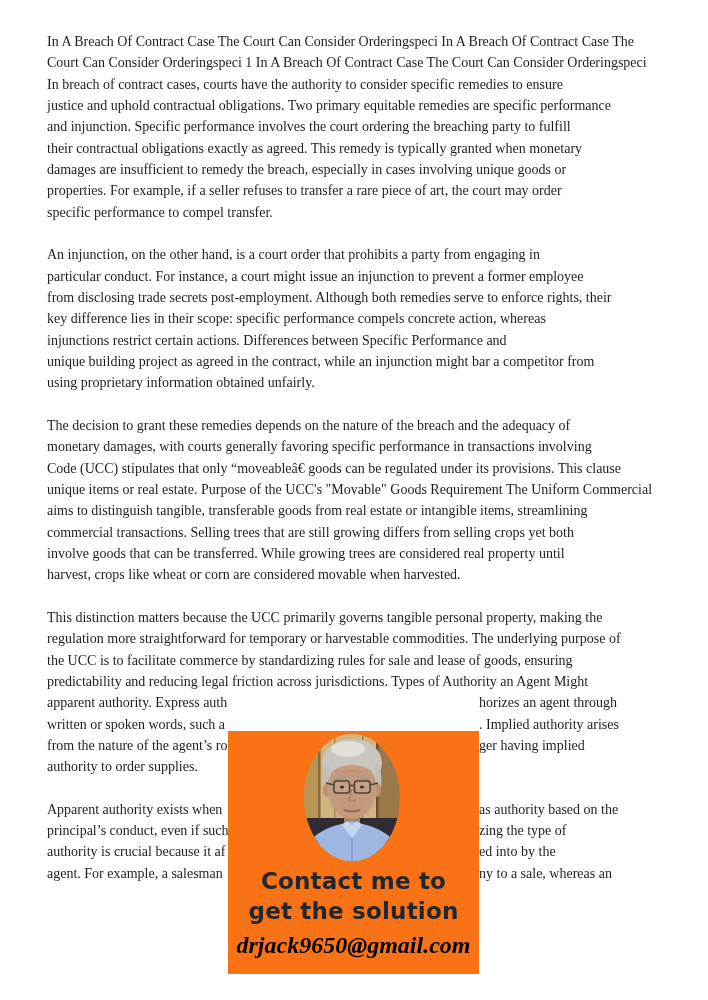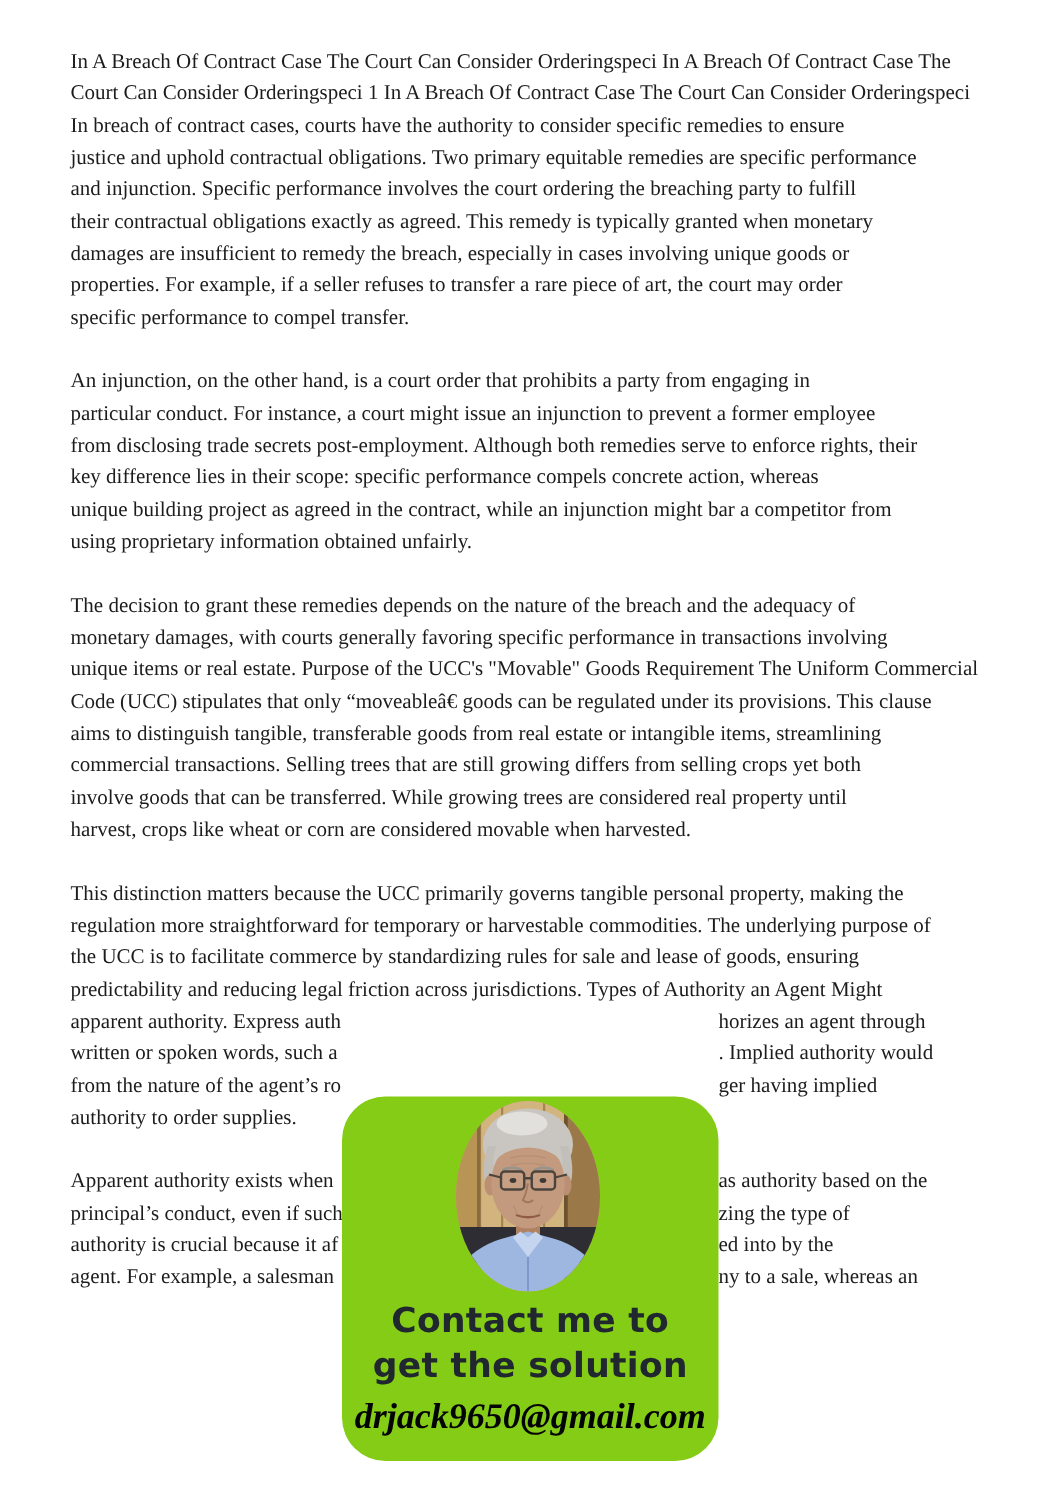--- a/index.html
+++ b/index.html
@@ -74,52 +74,53 @@
       <div class="line">their contractual obligations exactly as agreed. This remedy is typically granted when monetary</div>
       <div class="line">damages are insufficient to remedy the breach, especially in cases involving unique goods or</div>
       <div class="line">properties. For example, if a seller refuses to transfer a rare piece of art, the court may order</div>
       <div class="line">specific performance to compel transfer.</div>
     </div>
     <div class="para">
       <div class="line">An injunction, on the other hand, is a court order that prohibits a party from engaging in</div>
       <div class="line">particular conduct. For instance, a court might issue an injunction to prevent a former employee</div>
       <div class="line">from disclosing trade secrets post-employment. Although both remedies serve to enforce rights, their</div>
       <div class="line">key difference lies in their scope: specific performance compels concrete action, whereas</div>
+      <div class="line">injunctions restrict certain actions. Differences between Specific Performance and</div>
       <div class="line">unique building project as agreed in the contract, while an injunction might bar a competitor from</div>
       <div class="line">using proprietary information obtained unfairly.</div>
     </div>
     <div class="para">
       <div class="line">The decision to grant these remedies depends on the nature of the breach and the adequacy of</div>
       <div class="line">monetary damages, with courts generally favoring specific performance in transactions involving</div>
+      <div class="line">Code (UCC) stipulates that only “moveableâ€ goods can be regulated under its provisions. This clause</div>
       <div class="line">unique items or real estate. Purpose of the UCC's "Movable" Goods Requirement The Uniform Commercial</div>
-      <div class="line">Code (UCC) stipulates that only “moveableâ€ goods can be regulated under its provisions. This clause</div>
       <div class="line">aims to distinguish tangible, transferable goods from real estate or intangible items, streamlining</div>
       <div class="line">commercial transactions. Selling trees that are still growing differs from selling crops yet both</div>
       <div class="line">involve goods that can be transferred. While growing trees are considered real property until</div>
       <div class="line">harvest, crops like wheat or corn are considered movable when harvested.</div>
     </div>
     <div class="para">
       <div class="line">This distinction matters because the UCC primarily governs tangible personal property, making the</div>
       <div class="line">regulation more straightforward for temporary or harvestable commodities. The underlying purpose of</div>
       <div class="line">the UCC is to facilitate commerce by standardizing rules for sale and lease of goods, ensuring</div>
       <div class="line">predictability and reducing legal friction across jurisdictions. Types of Authority an Agent Might</div>
       <div class="line"><span>apparent authority. Express auth</span><span class="frag-right">horizes an agent through</span></div>
-      <div class="line"><span>written or spoken words, such a</span><span class="frag-right">. Implied authority would</span></div>
+      <div class="line"><span>written or spoken words, such a</span><span class="frag-right">. Implied authority arises</span></div>
       <div class="line"><span>from the nature of the agent’s ro</span><span class="frag-right">ger having implied</span></div>
       <div class="line">authority to order supplies.</div>
     </div>
     <div class="para">
       <div class="line"><span>Apparent authority exists when </span><span class="frag-right">as authority based on the</span></div>
       <div class="line"><span>principal’s conduct, even if such</span><span class="frag-right">zing the type of</span></div>
       <div class="line"><span>authority is crucial because it af</span><span class="frag-right">ed into by the</span></div>
       <div class="line"><span>agent. For example, a salesman </span><span class="frag-right">ny to a sale, whereas an</span></div>
     </div>
   </div>
 
-<div class="promo" style="background: #84cc16; border-radius: 29px;">
+<div class="promo" style="background: #f97316;">
   <div class="photo">
     <svg viewBox="0 0 96 127" width="96" height="127" xmlns="http://www.w3.org/2000/svg">
       <defs>
         <clipPath id="ovalClip">
             <ellipse cx="48" cy="63.5" rx="48" ry="63.5"></ellipse>
           </clipPath>
       </defs>
       <g clip-path="url(#ovalClip)">
 
         <rect x="0" y="0" width="96" height="127" fill="#c7a76f"></rect>

